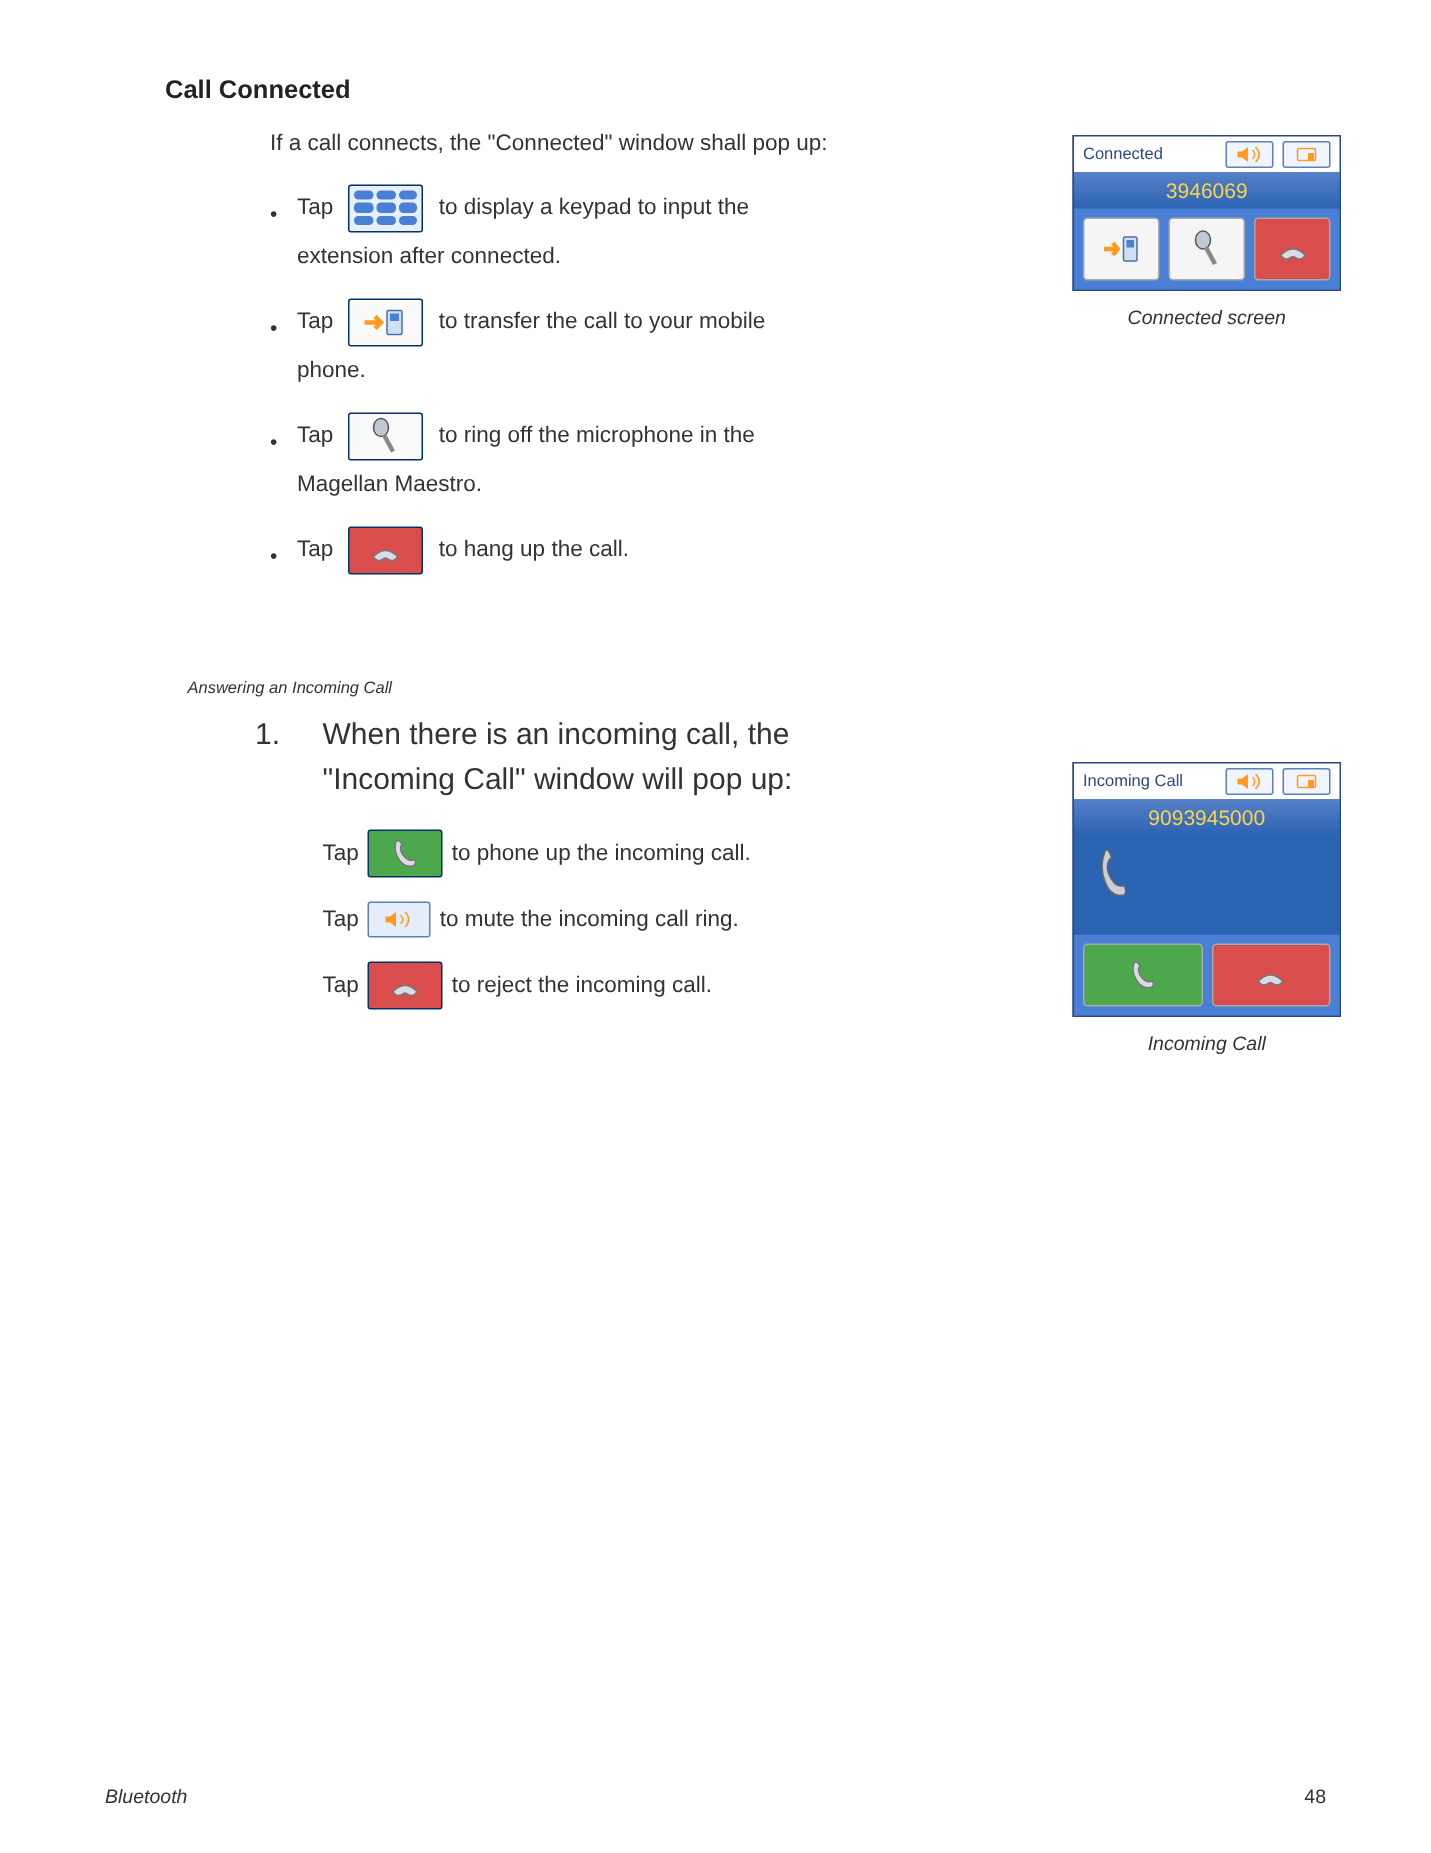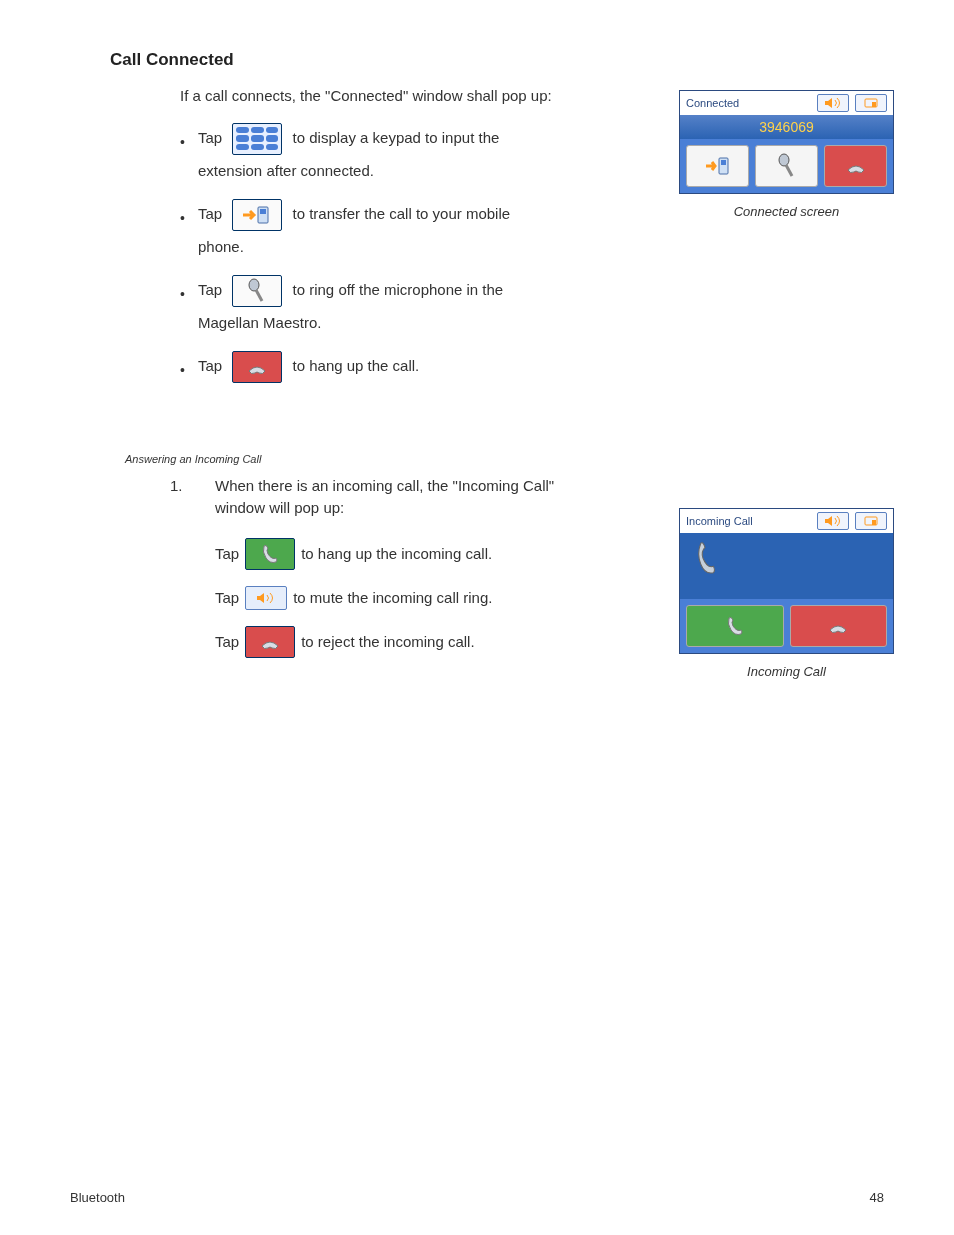--- a/index.html
+++ b/index.html
@@ -93,38 +93,38 @@
     list-style: none;
     counter-reset: item;
     margin: 10px 0 0 100px;
     padding: 0;
     max-width: 400px;
   }
   ol.numbered li {
     counter-increment: item;
     position: relative;
     padding-left: 45px;
-    font-size: 15px;
+    font-size: 20px;
     line-height: 1.5;
     color: #333;
   }
   ol.numbered li::before {
     content: counter(item) ".";
     position: absolute;
     left: 0;
   }
   .tap-rows { margin-left: 145px; margin-top: 18px; }
   .tap-row { font-size: 15px; color:#333; margin-bottom: 16px; display:flex; align-items:center; }
   .tap-row .word { margin-right: 0; }
 
   
   .screenshot-wrap {
     position: absolute;
     right: 60px;
-    width: 215px;
+    width: 179px;
   }
   .ss-connected { top: 90px; }
   .ss-incoming { top: 508px; }
   .device {
     border: 1px solid #2b4a80;
     background: #2b4a80;
     font-size: 11px;
   }
   .dev-header {
     background: #ffffff;
@@ -213,21 +213,21 @@
   .footer {
     position:absolute;
     bottom: 30px;
     left: 70px;
     right: 70px;
     display:flex;
     justify-content:space-between;
     font-size: 13px;
     color:#333;
   }
-  .footer .label { }
+  .footer .label { font-style: italic; }
   .phone-svg { width: 28px; height: 28px; }
   .mic-svg { width: 22px; height: 28px; }
 </style>
 </head>
 <body>
 
 <h2 class="section-title">Call Connected</h2>
 <p class="intro">If a call connects, the "Connected" window shall pop up:</p>
 
 <ul class="bullets">
@@ -339,21 +339,21 @@
 <div class="tap-rows">
   <div class="tap-row">
     <span class="word">Tap</span>
     <span class="inline-icon green">
       <span class="svg-wrap">
         <svg class="phone-svg" viewBox="0 0 28 28">
             <path d="M8 6 Q6 12 10 18 Q14 24 20 22 Q22 20 20 18 Q16 20 12 14 Q10 10 12 8 Q10 4 8 6 Z" fill="#d8dde5" stroke="#777"></path>
           </svg>
       </span>
     </span>
-    <span> to hang up the incoming call.</span>
+    <span> to phone up the incoming call.</span>
   </div>
   <div class="tap-row">
     <span class="word">Tap</span>
     <span class="inline-icon small-blue">
       <span class="svg-wrap">
         <svg width="22" height="14" viewBox="0 0 22 14">
             <path d="M2 5h3l4-3v10l-4-3H2z" fill="#ff9a1f"></path>
             <path d="M12 4q3 3 0 6 M15 2q5 5 0 10" stroke="#ff9a1f" fill="none"></path>
           </svg>
       </span>
@@ -386,20 +386,21 @@
         </span>
         <span class="hdr-btn">
           <svg width="16" height="12" viewBox="0 0 16 12">
               <rect x="2" y="2" width="12" height="8" rx="1" fill="none" stroke="#ff9a1f"></rect>
               <rect x="9" y="5" width="4" height="5" fill="#ff9a1f"></rect>
             </svg>
         </span>
       </span>
     </div>
     <div class="dev-body">
+      <div class="number-row">9093945000</div>
       <div class="incoming-mid">
         <svg width="30" height="40" viewBox="0 0 28 38" style="position:absolute; left:10px; top:6px;">
           <path d="M10 4 Q6 14 10 24 Q14 34 22 32 Q24 30 22 26 Q16 28 12 18 Q10 12 14 8 Q12 2 10 4 Z" fill="#c8d0da" stroke="#666"></path>
         </svg>
       </div>
       <div class="action-row">
         <div class="action-btn green">
           <svg width="28" height="28" viewBox="0 0 28 28">
               <path d="M8 6 Q6 12 10 18 Q14 24 20 22 Q22 20 20 18 Q16 20 12 14 Q10 10 12 8 Q10 4 8 6 Z" fill="#d8dde5" stroke="#777"></path>
             </svg>

